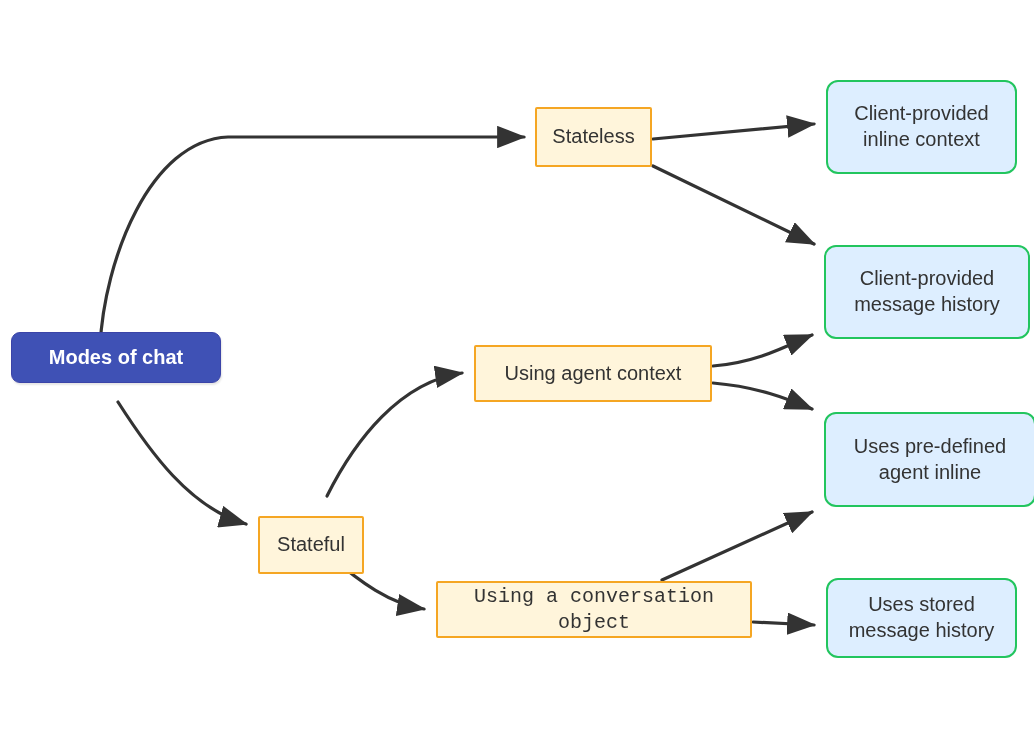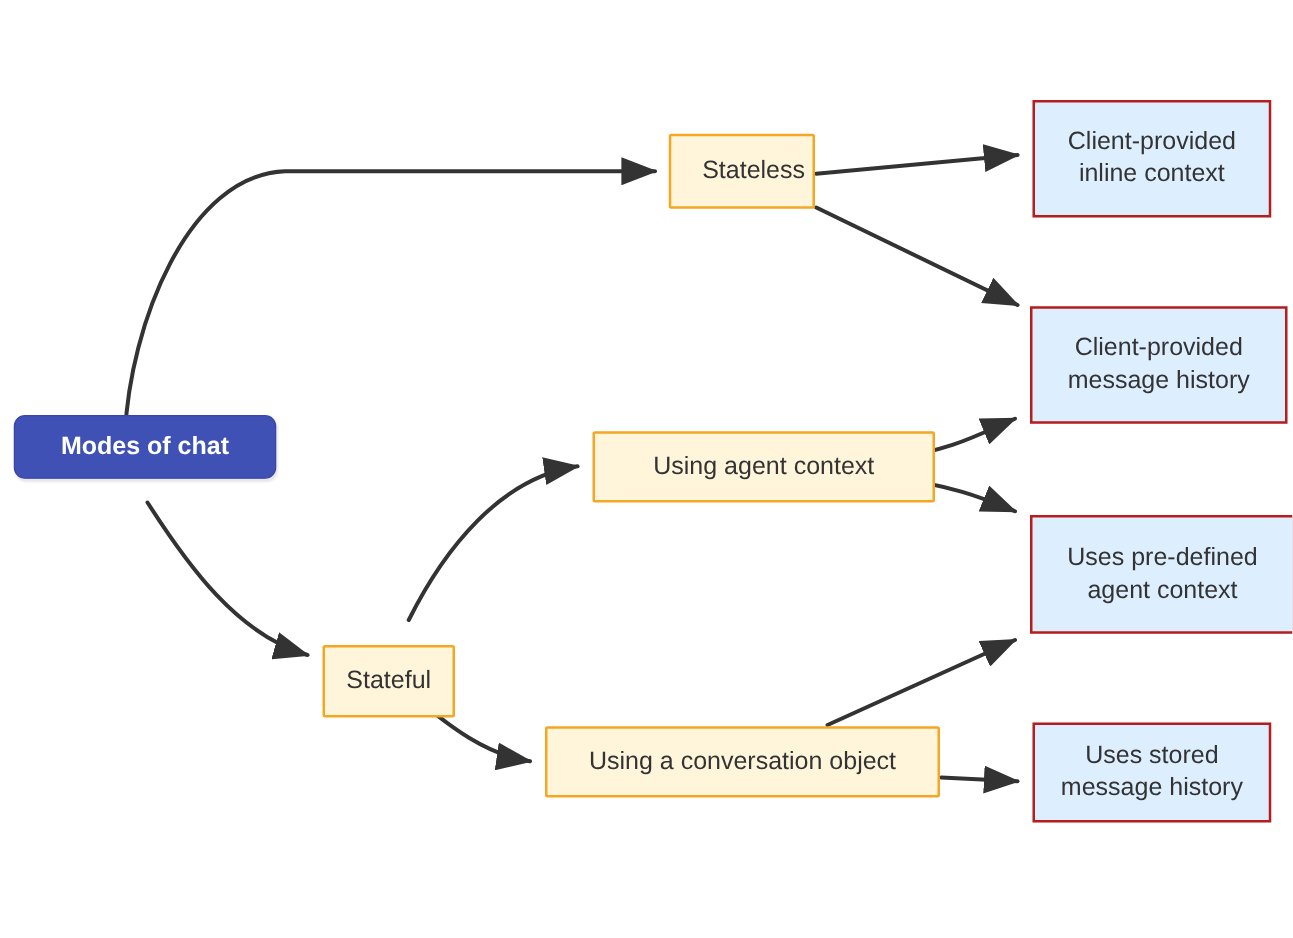--- a/index.html
+++ b/index.html
@@ -45,22 +45,22 @@
   }
   .node-branch {
     background: #fff5db;
     border: 2px solid #f5a623;
     border-radius: 2px;
     color: #333333;
     font-size: 20px;
   }
   .node-leaf {
     background: #ddeeff;
-    border: 2px solid #b91c1c;
-    border-radius: 0;
+    border: 2px solid #22c55e;
+    border-radius: 12px;
     color: #333333;
     font-size: 20px;
   }
   .node-label {
     display: block;
     white-space: pre-line;
     padding: 0 6px;
   }
 </style>
 </head>
@@ -85,43 +85,43 @@
         <path d="M 713 383 C 760 387 790 400 812 409" fill="none" stroke="#333333" stroke-width="3.2" stroke-linecap="round" marker-end="url(#arrowhead)"></path>
         <path d="M 662 580 L 812 512" fill="none" stroke="#333333" stroke-width="3.2" stroke-linecap="round" marker-end="url(#arrowhead)"></path>
         <path d="M 753 622 L 814 625" fill="none" stroke="#333333" stroke-width="3.2" stroke-linecap="round" marker-end="url(#arrowhead)"></path>
       </g>
   </svg>
 
   <div id="node-layer">
       <div class="node node-root" style="left: 11px; top: 332px; width: 210px; height: 51px;">
         <span class="node-label">Modes of chat</span>
       </div>
-      <div class="node node-branch" style="left: 535px; top: 107px; width: 117px; height: 60px; justify-content: flex-end;">
+      <div class="node node-branch" style="left: 535px; top: 107px; width: 117px; height: 60px;">
         <span class="node-label">Stateless</span>
       </div>
       <div class="node node-branch" style="left: 258px; top: 497px; width: 106px; height: 58px; margin-top: 19px;">
         <span class="node-label">Stateful</span>
       </div>
-      <div class="node node-branch" style="left: 474px; top: 345px; width: 274px; height: 57px;">
+      <div class="node node-branch" style="left: 474px; top: 345px; width: 238px; height: 57px;">
         <span class="node-label">Using agent context</span>
       </div>
-      <div class="node node-branch" style="left: 436px; top: 581px; width: 316px; height: 57px;">
+      <div class="node node-branch" style="left: 436px; top: 581px; width: 316px; height: 57px; font-family: Liberation Mono, monospace;">
         <span class="node-label">Using a conversation object</span>
       </div>
       <div class="node node-leaf" style="left: 826px; top: 80px; width: 191px; height: 94px;">
         <span class="node-label">Client-provided
 inline context</span>
       </div>
       <div class="node node-leaf" style="left: 824px; top: 245px; width: 206px; height: 94px;">
         <span class="node-label">Client-provided
 message history</span>
       </div>
       <div class="node node-leaf" style="left: 824px; top: 412px; width: 212px; height: 95px;">
         <span class="node-label">Uses pre-defined
-agent context</span>
+agent inline</span>
       </div>
       <div class="node node-leaf" style="left: 826px; top: 578px; width: 191px; height: 80px;">
         <span class="node-label">Uses stored
 message history</span>
       </div>
     </div>
 
 </div>
 
 </body></html>

